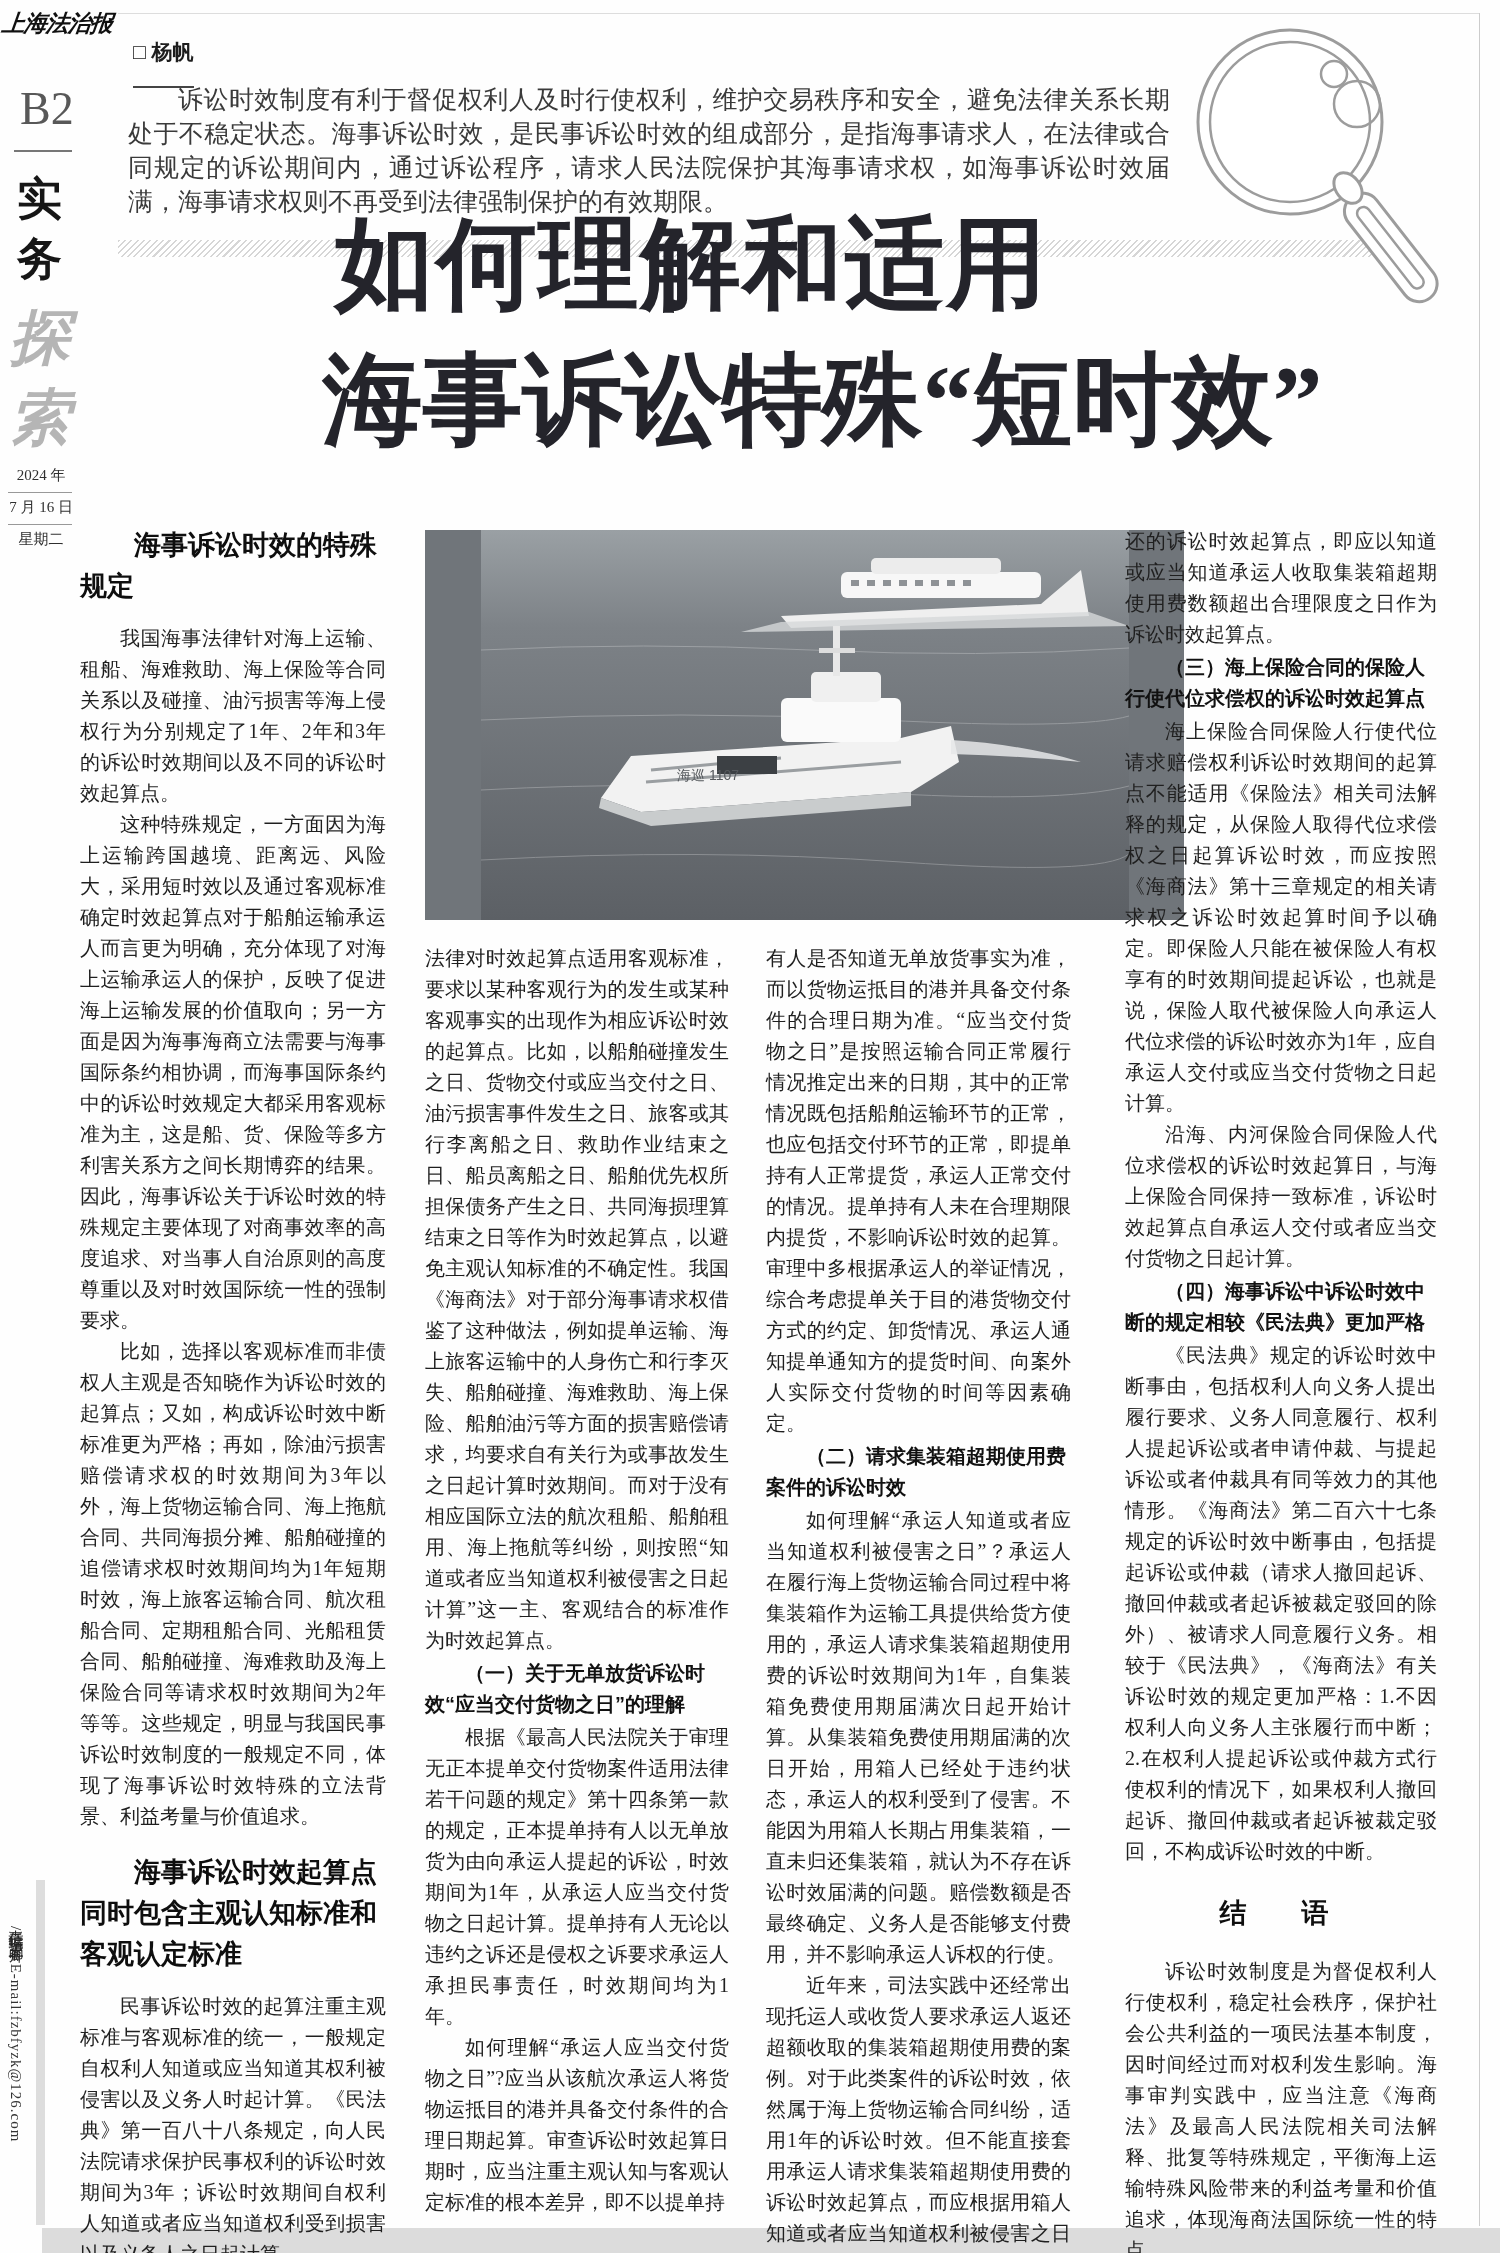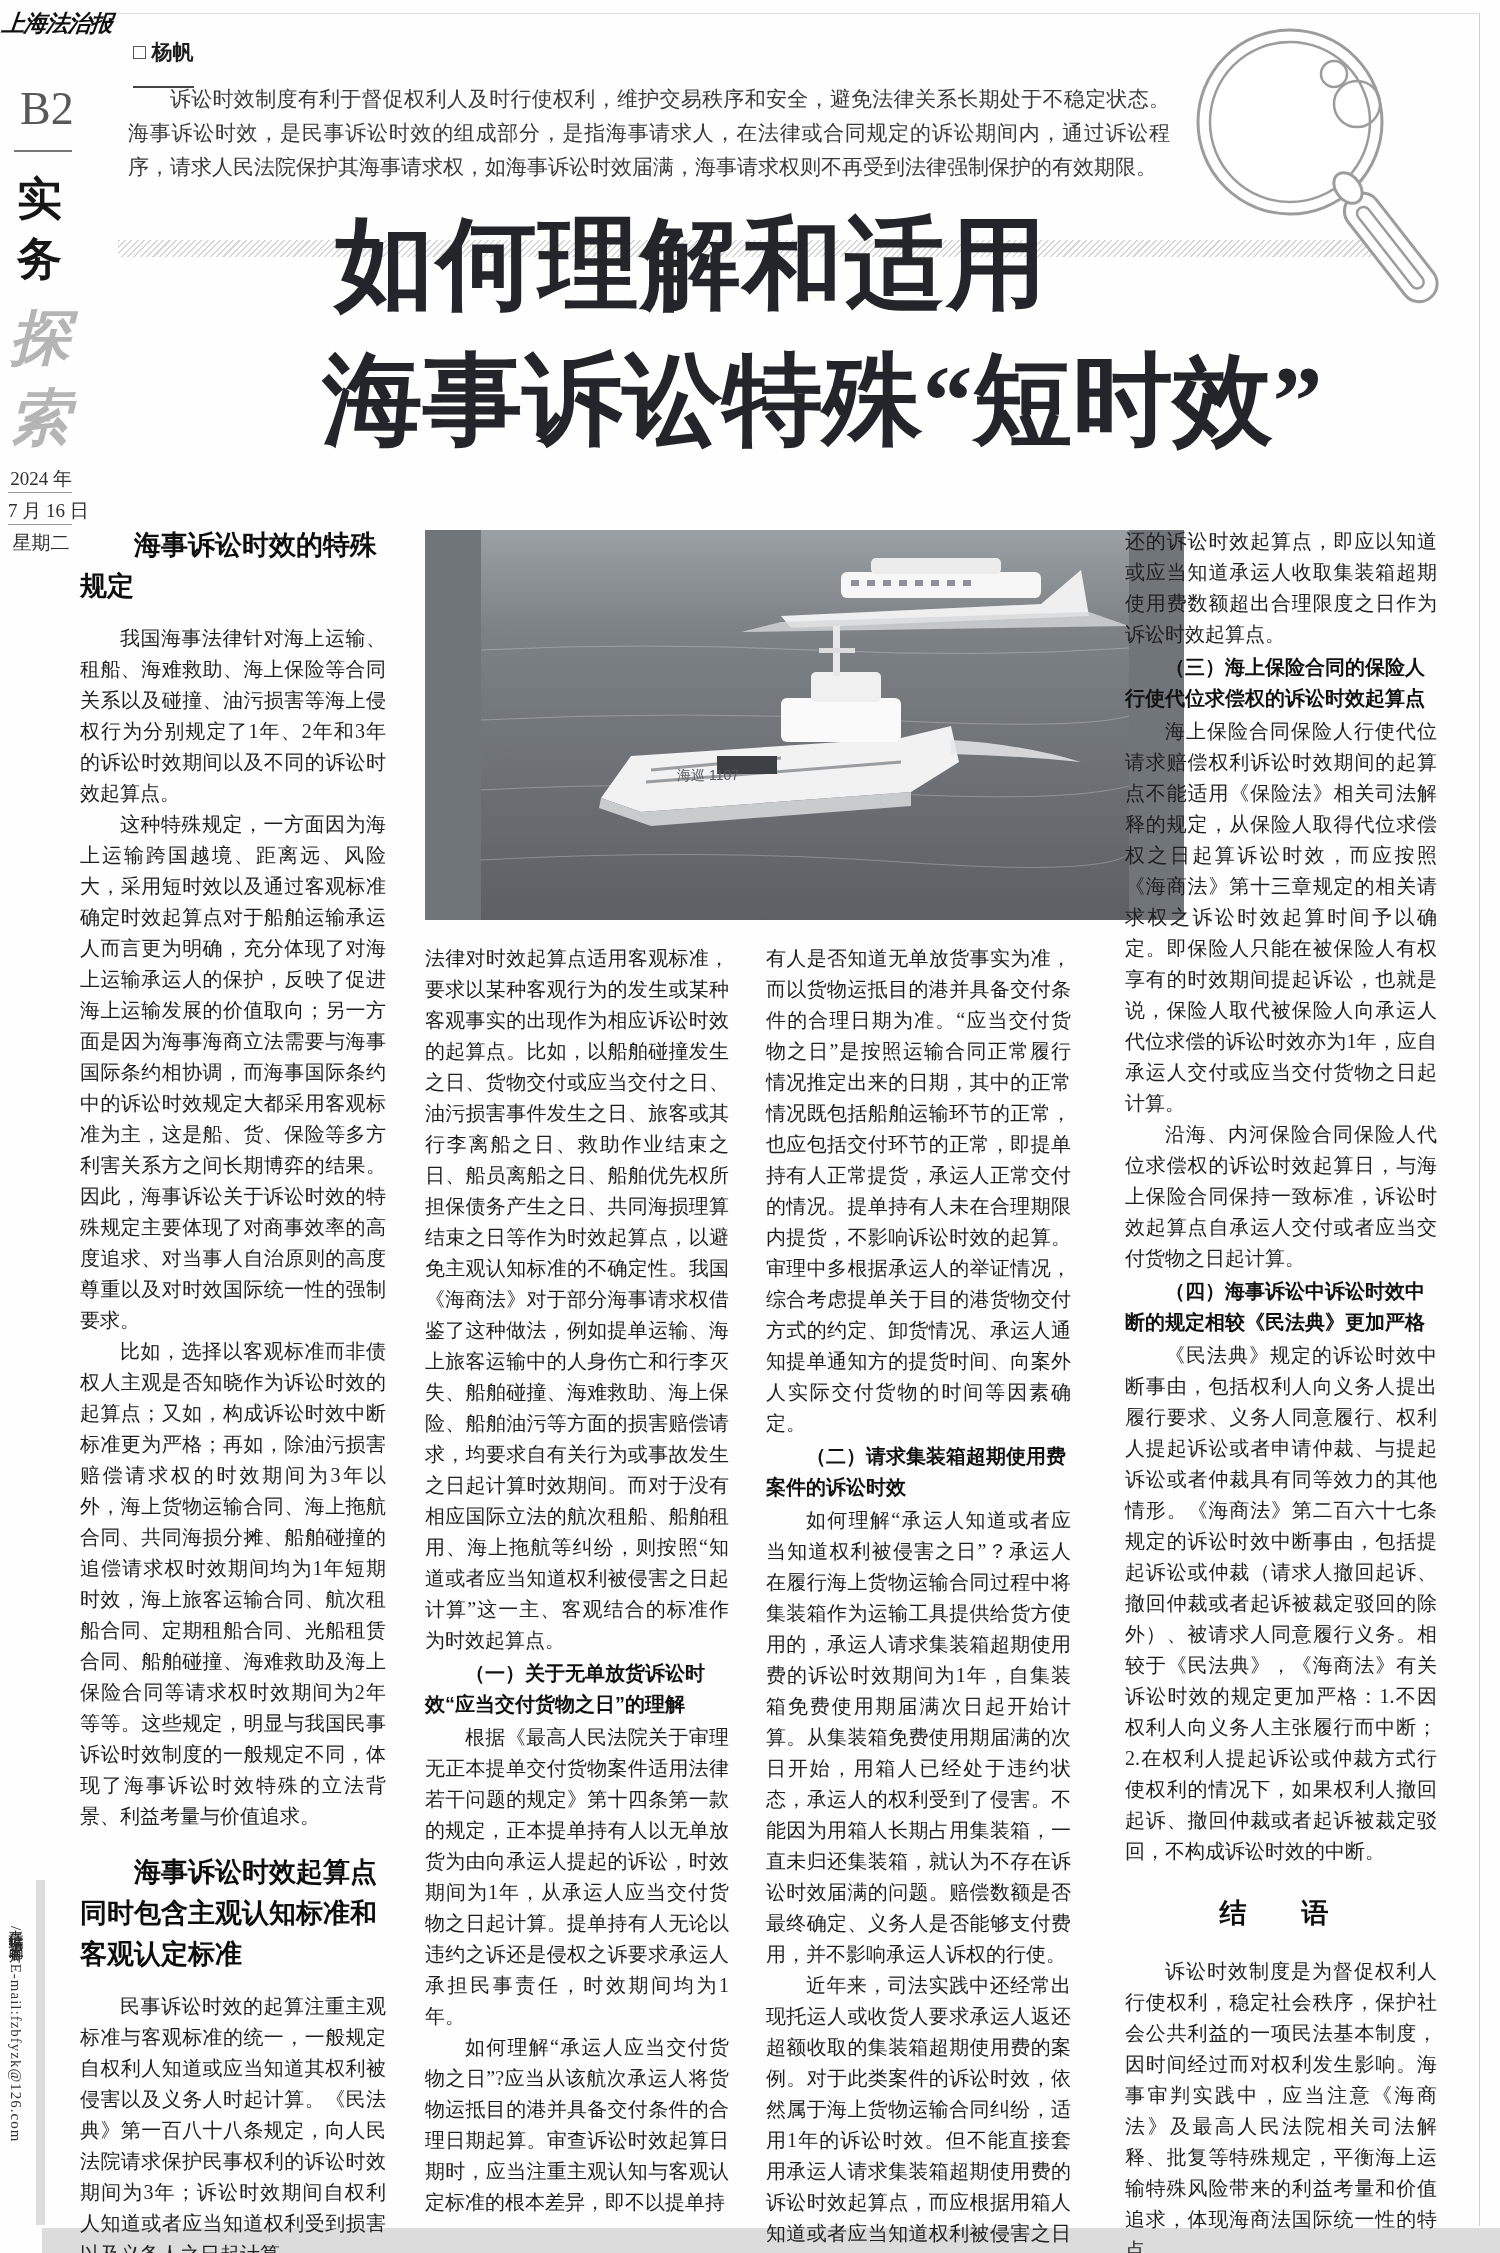--- a/index.html
+++ b/index.html
@@ -13,36 +13,36 @@
   .logo{position:absolute;left:2px;top:8px;width:96px;font-size:23px;font-weight:bold;
         font-style:italic;letter-spacing:-1px;color:#101010;transform:skewX(-6deg);
         white-space:nowrap;}
   .pageno{position:absolute;left:20px;top:82px;font-size:46px;color:#585858;
         font-family:"Liberation Serif",serif;}
   .rail-rule{position:absolute;left:14px;width:58px;height:0;border-top:2px solid #777;}
   .sec-char{position:absolute;left:17px;font-size:45px;font-weight:bold;color:#161616;
         font-family:"Liberation Sans","DejaVu Sans",sans-serif;line-height:1;}
   .sec-char2{position:absolute;left:10px;font-size:60px;font-weight:bold;font-style:italic;
         color:#b5b5b5;font-family:"Liberation Serif",serif;line-height:1;}
-  .date-item{position:absolute;left:8px;width:66px;text-align:center;font-size:19px;color:#2f2f2f;
+  .date-item{position:absolute;left:8px;width:66px;text-align:center;font-size:15px;color:#2f2f2f;
         white-space:nowrap;}
   .date-rule{position:absolute;left:8px;width:64px;border-top:1px solid #999;}
   .editor-vert{position:absolute;left:6px;top:1918px;height:335px;
         writing-mode:vertical-rl;font-size:15px;color:#222;letter-spacing:2px;white-space:nowrap;}
   .editor-vert .mail{font-family:"Liberation Serif",serif;color:#333;letter-spacing:1px;}
   .rail-divider{position:absolute;left:36px;top:1880px;width:9px;height:345px;background:#ddd;}
   
   .frame-top{position:absolute;left:118px;top:13px;width:1362px;border-top:1.5px solid #ddd;}
   .frame-right{position:absolute;left:1479px;top:13px;width:0;height:2213px;border-left:1.5px solid #ccc;}
   .bottom-band{position:absolute;left:42px;top:2228px;width:1458px;height:25px;background:#dcdcdc;}
   
   .byline{position:absolute;left:133px;top:38px;font-size:21px;font-weight:bold;
         font-family:"Liberation Sans","DejaVu Sans",sans-serif;color:#1d1d1d;
         padding-bottom:20px;border-bottom:2px solid #444;}
-  .intro{position:absolute;left:128px;top:82px;width:1042px;font-size:21px;line-height:34px;
+  .intro{position:absolute;left:128px;top:82px;width:1042px;font-size:25px;line-height:34px;
         text-align:justify;text-indent:2em;color:#3a3a3a;
         font-family:"Liberation Sans","DejaVu Sans",sans-serif;}
   
   .hatch{position:absolute;left:118px;top:240px;width:1277px;height:17px;
         background:repeating-linear-gradient(135deg,#d6d6d6 0 1.5px,#fff 1.5px 4.5px);}
   
   .magnifier{position:absolute;left:1182px;top:16px;width:272px;height:300px;}
   
   .headline{position:absolute;left:80px;top:200px;width:1365px;text-align:center;
         font-family:"Liberation Serif","DejaVu Serif",serif;font-weight:900;color:#24242b;}

